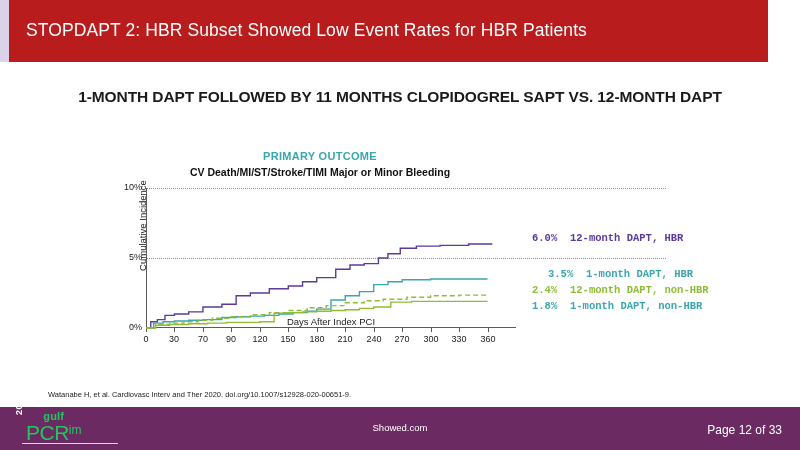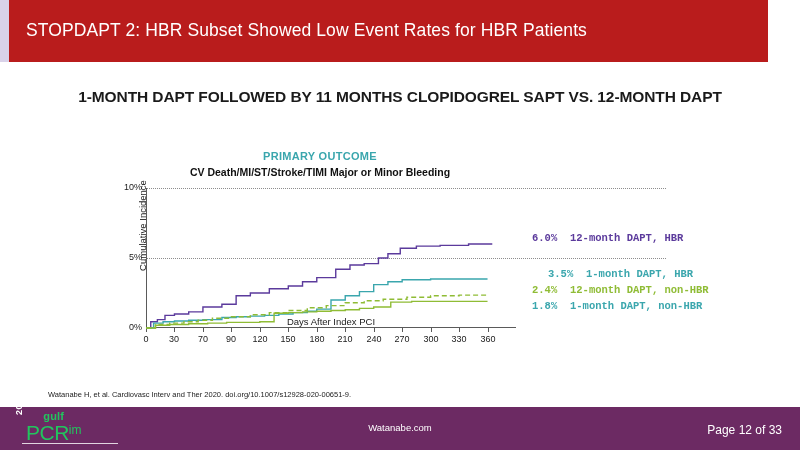--- a/index.html
+++ b/index.html
@@ -356,15 +356,15 @@
 
 <div class="citation">Watanabe H, et al. Cardiovasc Interv and Ther 2020. doi.org/10.1007/s12928-020-00651-9.</div>
 
 <div class="footer-bar">
   <div class="footer-year">2022</div>
   <div class="footer-logo">
     <div class="gulf">gulf</div>
     <div><span class="pcr">PCR</span><span class="sup">im</span></div>
   </div>
   <div class="footer-rule"></div>
-  <div class="footer-site">Watanabe.com</div>
+  <div class="footer-site">Showed.com</div>
   <div class="footer-page">Page 12 of 33</div>
 </div>
 
 </body></html>

